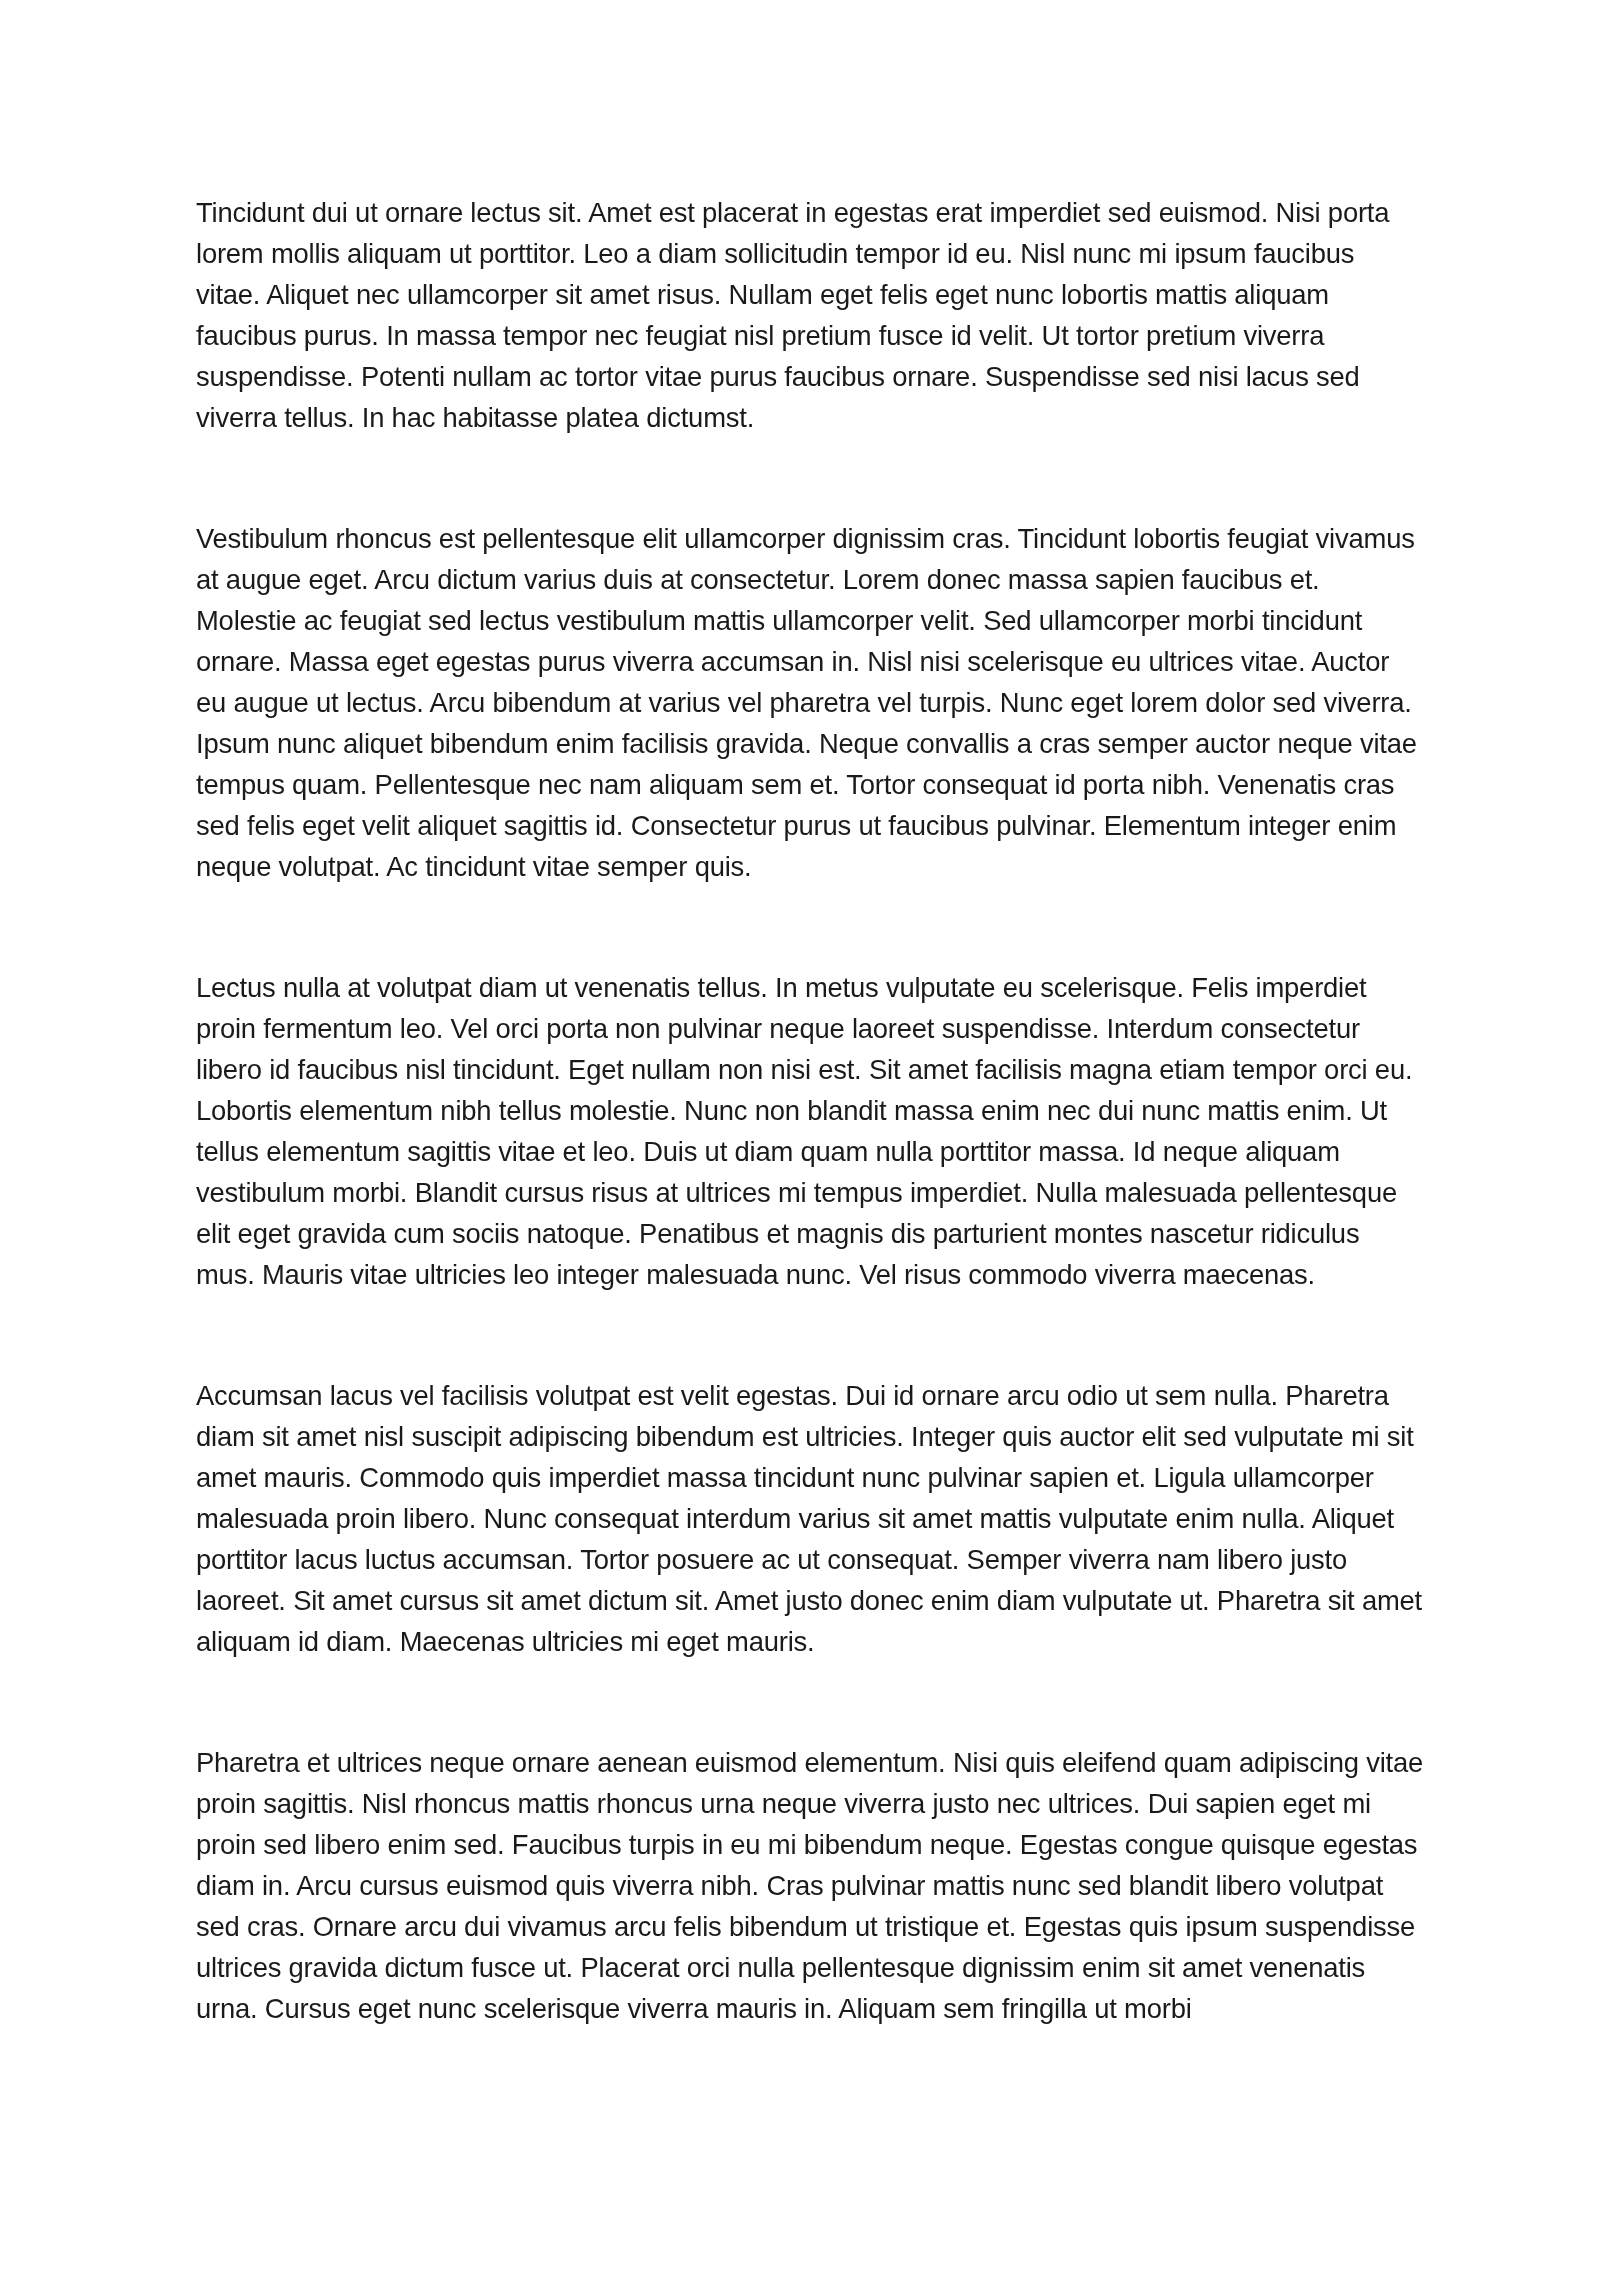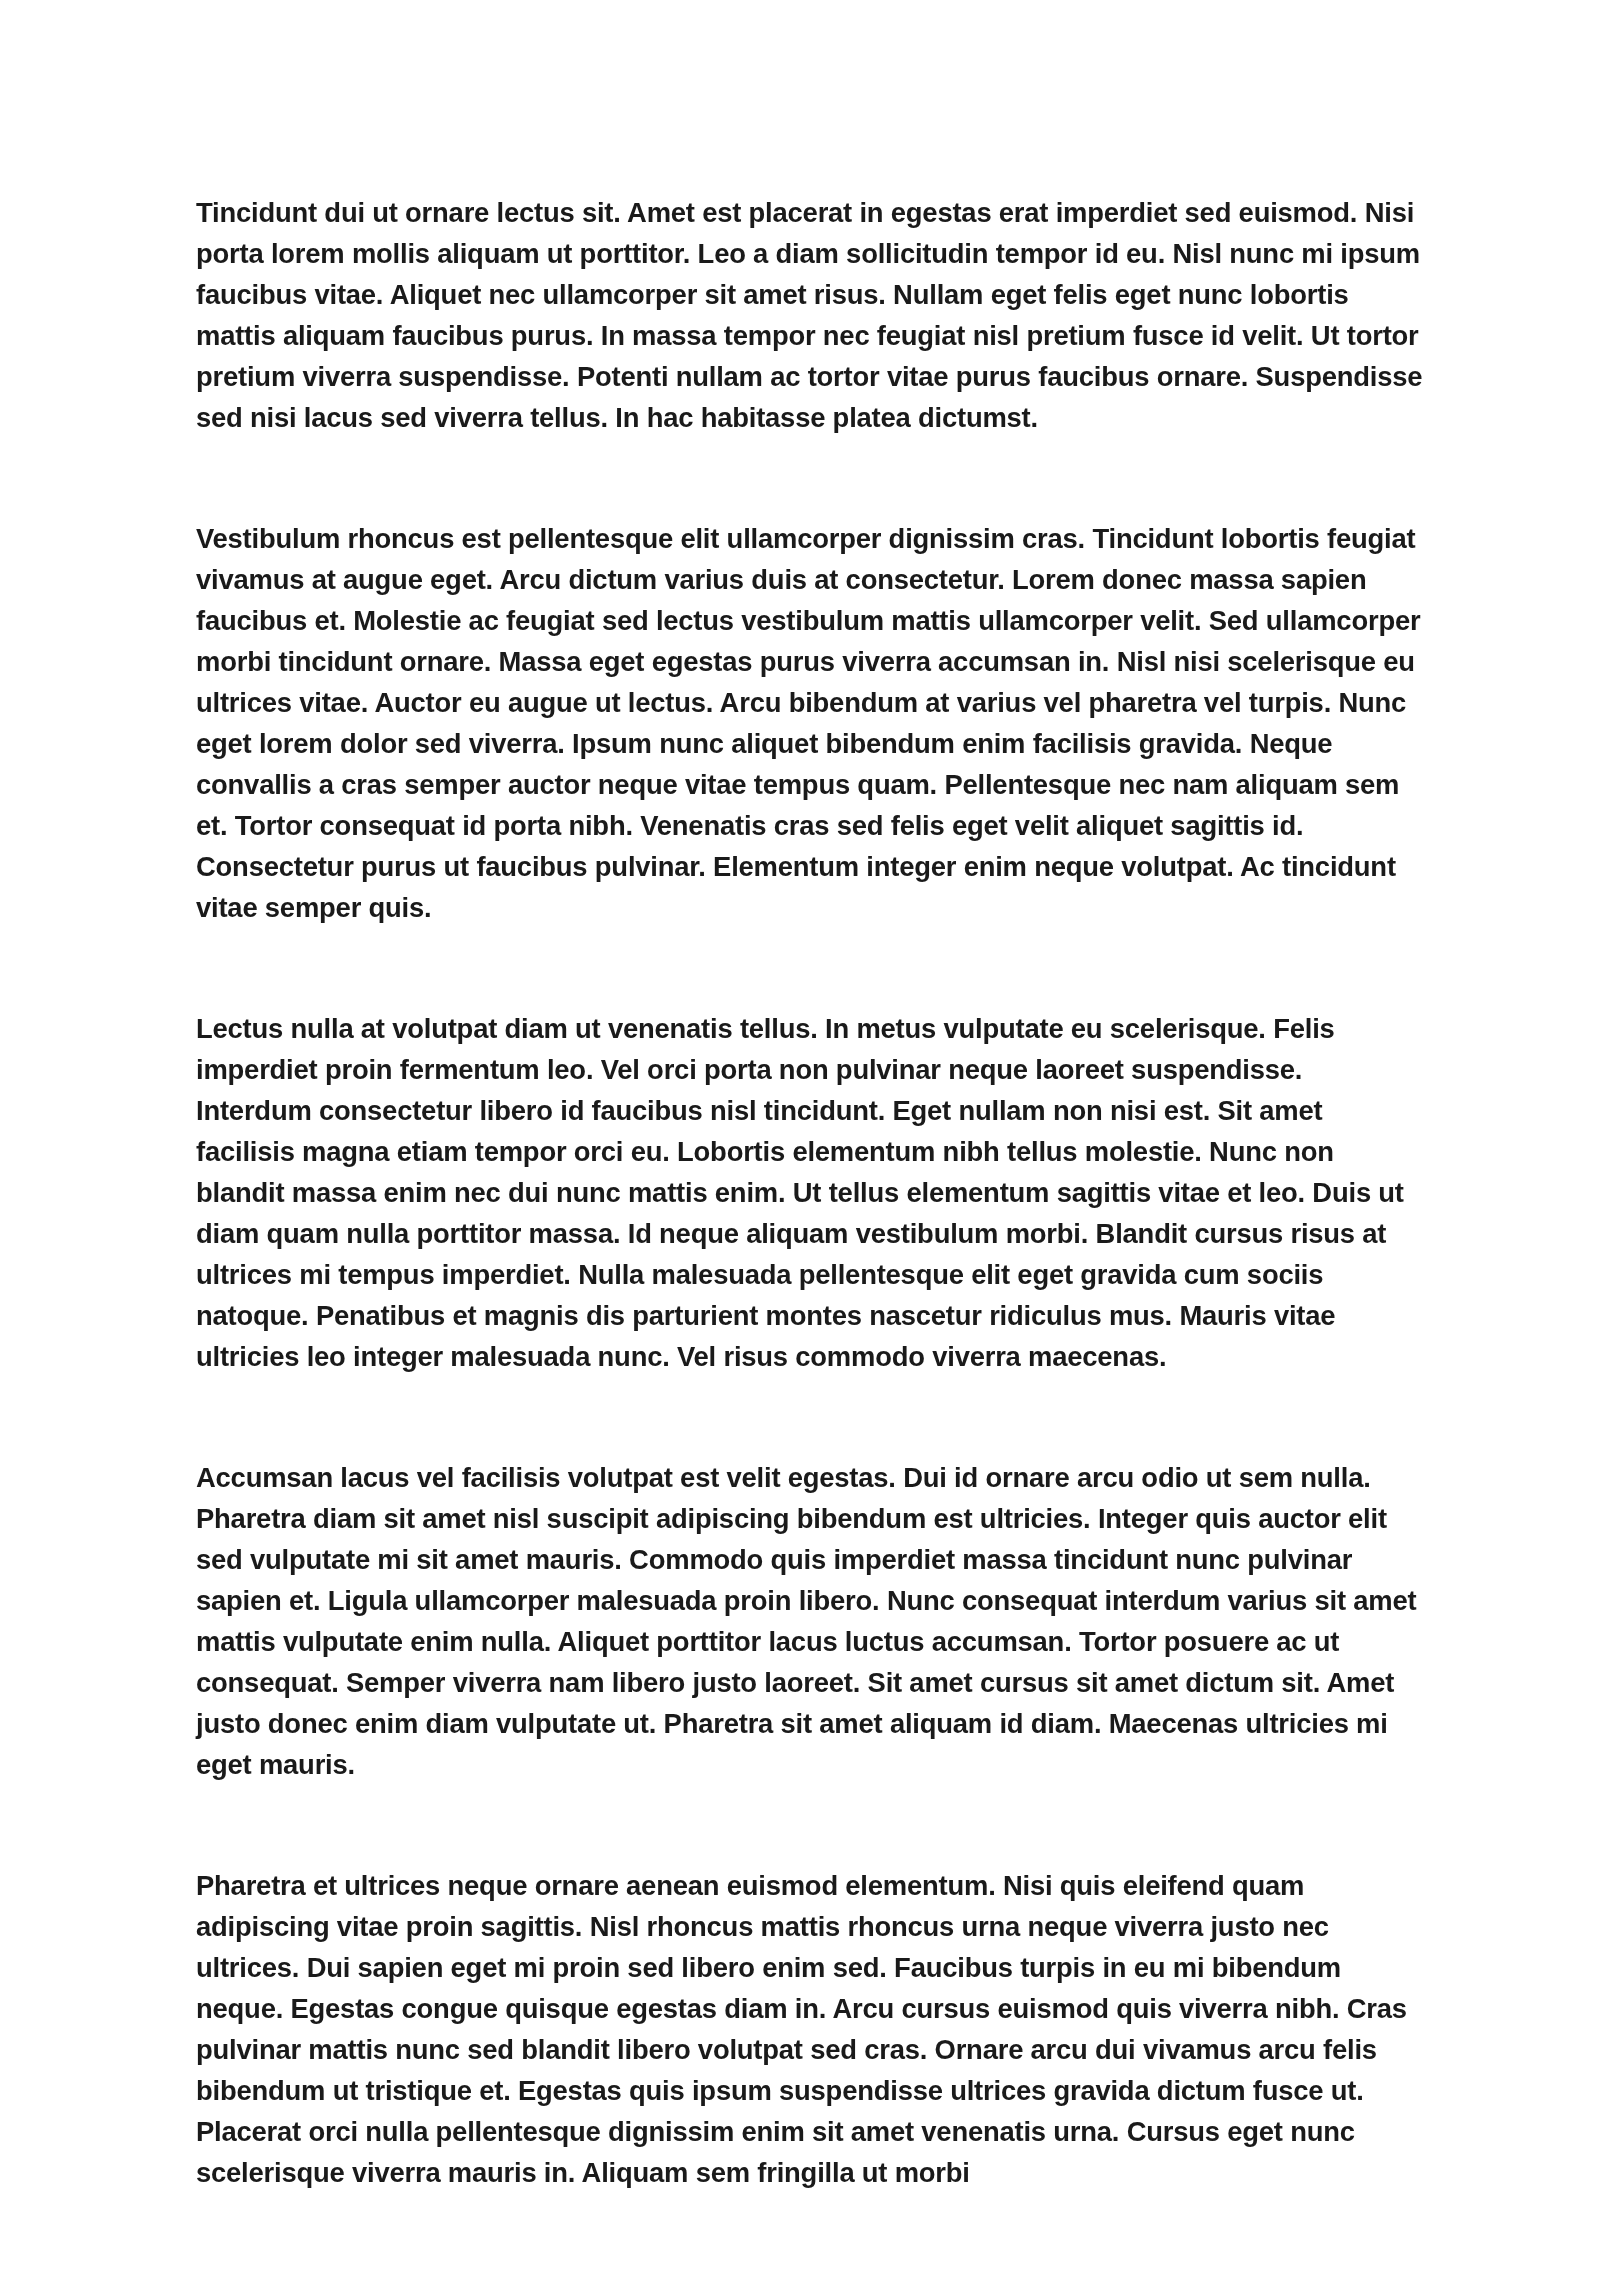--- a/index.html
+++ b/index.html
@@ -20,21 +20,20 @@
     background: var(--page-bg, #ffffff);
   }
   .para {
     font-family: "Liberation Sans", "DejaVu Sans", sans-serif;
     font-size: 27.4px;
     line-height: 41px;
     letter-spacing: -0.2px;
     color: var(--text-color, #1a1a1a);
     margin: 0 0 80px 0;
     text-align: left;
-    font-weight: bold;
   }
 </style>
 </head>
 <body>
 
 <div class="page">
   <p class="para">Tincidunt dui ut ornare lectus sit. Amet est placerat in egestas erat imperdiet sed euismod. Nisi porta lorem mollis aliquam ut porttitor. Leo a diam sollicitudin tempor id eu. Nisl nunc mi ipsum faucibus vitae. Aliquet nec ullamcorper sit amet risus. Nullam eget felis eget nunc lobortis mattis aliquam faucibus purus. In massa tempor nec feugiat nisl pretium fusce id velit. Ut tortor pretium viverra suspendisse. Potenti nullam ac tortor vitae purus faucibus ornare. Suspendisse sed nisi lacus sed viverra tellus. In hac habitasse platea dictumst.</p>
   <p class="para">Vestibulum rhoncus est pellentesque elit ullamcorper dignissim cras. Tincidunt lobortis feugiat vivamus at augue eget. Arcu dictum varius duis at consectetur. Lorem donec massa sapien faucibus et. Molestie ac feugiat sed lectus vestibulum mattis ullamcorper velit. Sed ullamcorper morbi tincidunt ornare. Massa eget egestas purus viverra accumsan in. Nisl nisi scelerisque eu ultrices vitae. Auctor eu augue ut lectus. Arcu bibendum at varius vel pharetra vel turpis. Nunc eget lorem dolor sed viverra. Ipsum nunc aliquet bibendum enim facilisis gravida. Neque convallis a cras semper auctor neque vitae tempus quam. Pellentesque nec nam aliquam sem et. Tortor consequat id porta nibh. Venenatis cras sed felis eget velit aliquet sagittis id. Consectetur purus ut faucibus pulvinar. Elementum integer enim neque volutpat. Ac tincidunt vitae semper quis.</p>
   <p class="para">Lectus nulla at volutpat diam ut venenatis tellus. In metus vulputate eu scelerisque. Felis imperdiet proin fermentum leo. Vel orci porta non pulvinar neque laoreet suspendisse. Interdum consectetur libero id faucibus nisl tincidunt. Eget nullam non nisi est. Sit amet facilisis magna etiam tempor orci eu. Lobortis elementum nibh tellus molestie. Nunc non blandit massa enim nec dui nunc mattis enim. Ut tellus elementum sagittis vitae et leo. Duis ut diam quam nulla porttitor massa. Id neque aliquam vestibulum morbi. Blandit cursus risus at ultrices mi tempus imperdiet. Nulla malesuada pellentesque elit eget gravida cum sociis natoque. Penatibus et magnis dis parturient montes nascetur ridiculus mus. Mauris vitae ultricies leo integer malesuada nunc. Vel risus commodo viverra maecenas.</p>
   <p class="para">Accumsan lacus vel facilisis volutpat est velit egestas. Dui id ornare arcu odio ut sem nulla. Pharetra diam sit amet nisl suscipit adipiscing bibendum est ultricies. Integer quis auctor elit sed vulputate mi sit amet mauris. Commodo quis imperdiet massa tincidunt nunc pulvinar sapien et. Ligula ullamcorper malesuada proin libero. Nunc consequat interdum varius sit amet mattis vulputate enim nulla. Aliquet porttitor lacus luctus accumsan. Tortor posuere ac ut consequat. Semper viverra nam libero justo laoreet. Sit amet cursus sit amet dictum sit. Amet justo donec enim diam vulputate ut. Pharetra sit amet aliquam id diam. Maecenas ultricies mi eget mauris.</p>

